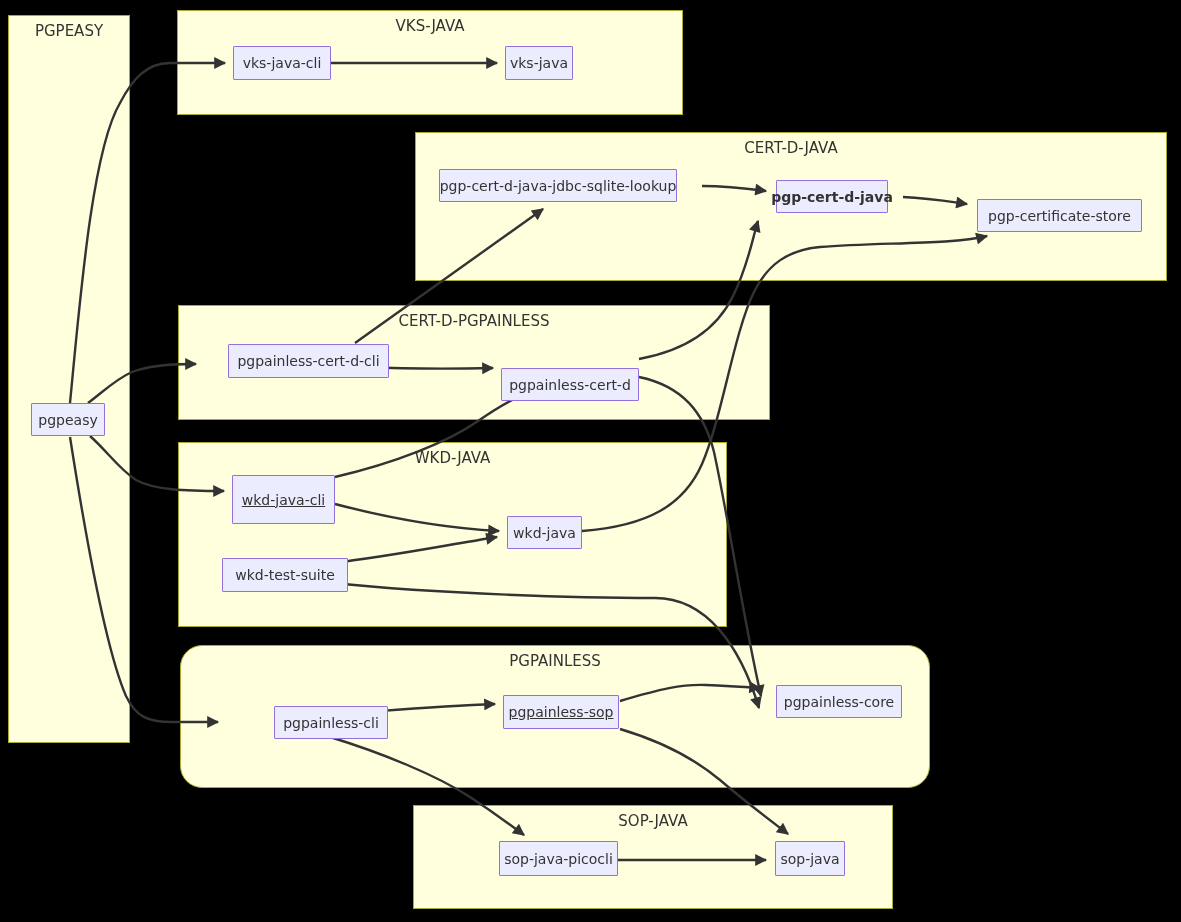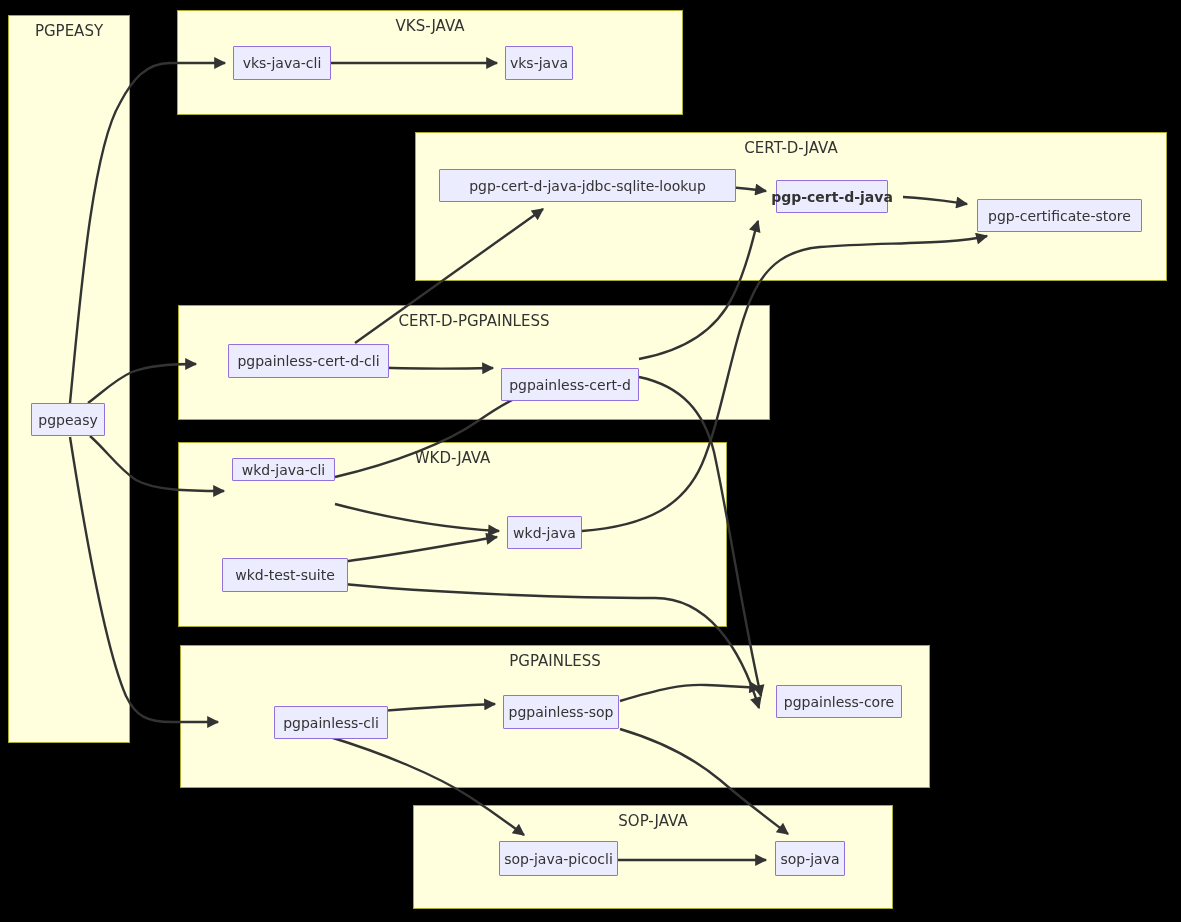--- a/index.html
+++ b/index.html
@@ -43,21 +43,21 @@
       </div>
       <div class="cluster" style="left: 415px; top: 132px; width: 752px; height: 149px;">
         <span class="cluster-label">CERT-D-JAVA</span>
       </div>
       <div class="cluster" style="left: 178px; top: 305px; width: 592px; height: 115px;">
         <span class="cluster-label">CERT-D-PGPAINLESS</span>
       </div>
       <div class="cluster" style="left: 178px; top: 442px; width: 549px; height: 185px;">
         <span class="cluster-label">WKD-JAVA</span>
       </div>
-      <div class="cluster" style="left: 180px; top: 645px; width: 750px; height: 143px;">
+      <div class="cluster" style="left: 180px; top: 645px; width: 750px; height: 143px; border-radius: 22px;">
         <span class="cluster-label">PGPAINLESS</span>
       </div>
       <div class="cluster" style="left: 413px; top: 805px; width: 480px; height: 104px;">
         <span class="cluster-label">SOP-JAVA</span>
       </div>
     </div>
   <svg class="edges" id="edges-svg" width="1181" height="922" viewBox="0 0 1181 922">
     <defs>
       <marker id="arrowhead" viewBox="0 0 10 10" refX="9" refY="5" markerWidth="6" markerHeight="5" orient="auto-start-reverse">
         <path d="M 0,0 L 10,5 L 0,10 z" fill="#333333"></path>
@@ -84,27 +84,27 @@
         <path class="edge" d="M 330,737 C 382,753 436,775 470,797 C 496,814 512,826 524,835" marker-end="url(#arrowhead)"></path>
         <path class="edge" d="M 620,701 C 660,689 682,684 706,685 C 728,686 744,687 760,688" marker-end="url(#arrowhead)"></path>
         <path class="edge" d="M 620,729 C 664,742 696,760 720,780 C 748,804 775,824 788,834" marker-end="url(#arrowhead)"></path>
         <path class="edge" d="M 618,860 L 766,860" marker-end="url(#arrowhead)"></path>
       </g>
   </svg>
   <div id="nodes">
       <div class="node" style="left: 31px; top: 403px; width: 74px; height: 33px;">pgpeasy</div>
       <div class="node" style="left: 233px; top: 46px; width: 98px; height: 34px;">vks-java-cli</div>
       <div class="node" style="left: 505px; top: 46px; width: 68px; height: 34px;">vks-java</div>
-      <div class="node" style="left: 439px; top: 169px; width: 297px; height: 33px;">pgp-cert-d-java-jdbc-sqlite-lookup</div>
+      <div class="node" style="left: 439px; top: 169px; width: 238px; height: 33px;">pgp-cert-d-java-jdbc-sqlite-lookup</div>
       <div class="node" style="left: 776px; top: 180px; width: 112px; height: 33px; font-weight: bold;">pgp-cert-d-java</div>
       <div class="node" style="left: 977px; top: 199px; width: 165px; height: 33px;">pgp-certificate-store</div>
       <div class="node" style="left: 204px; top: 344px; width: 161px; height: 34px; margin-left: 24px;">pgpainless-cert-d-cli</div>
       <div class="node" style="left: 501px; top: 368px; width: 138px; height: 33px;">pgpainless-cert-d</div>
-      <div class="node" style="left: 232px; top: 458px; width: 103px; height: 23px;">wkd-java-cli</div>
+      <div class="node" style="left: 232px; top: 475px; width: 103px; height: 49px; text-decoration: underline;">wkd-java-cli</div>
       <div class="node" style="left: 507px; top: 516px; width: 75px; height: 33px;">wkd-java</div>
       <div class="node" style="left: 222px; top: 558px; width: 126px; height: 34px;">wkd-test-suite</div>
       <div class="node" style="left: 226px; top: 706px; width: 114px; height: 33px; margin-left: 48px;">pgpainless-cli</div>
-      <div class="node" style="left: 503px; top: 695px; width: 116px; height: 34px;">pgpainless-sop</div>
+      <div class="node" style="left: 503px; top: 695px; width: 116px; height: 34px; text-decoration: underline;">pgpainless-sop</div>
       <div class="node" style="left: 776px; top: 685px; width: 126px; height: 33px;">pgpainless-core</div>
       <div class="node" style="left: 499px; top: 841px; width: 119px; height: 35px;">sop-java-picocli</div>
       <div class="node" style="left: 775px; top: 841px; width: 70px; height: 35px;">sop-java</div>
     </div>
 </div>
 
 </body></html>

